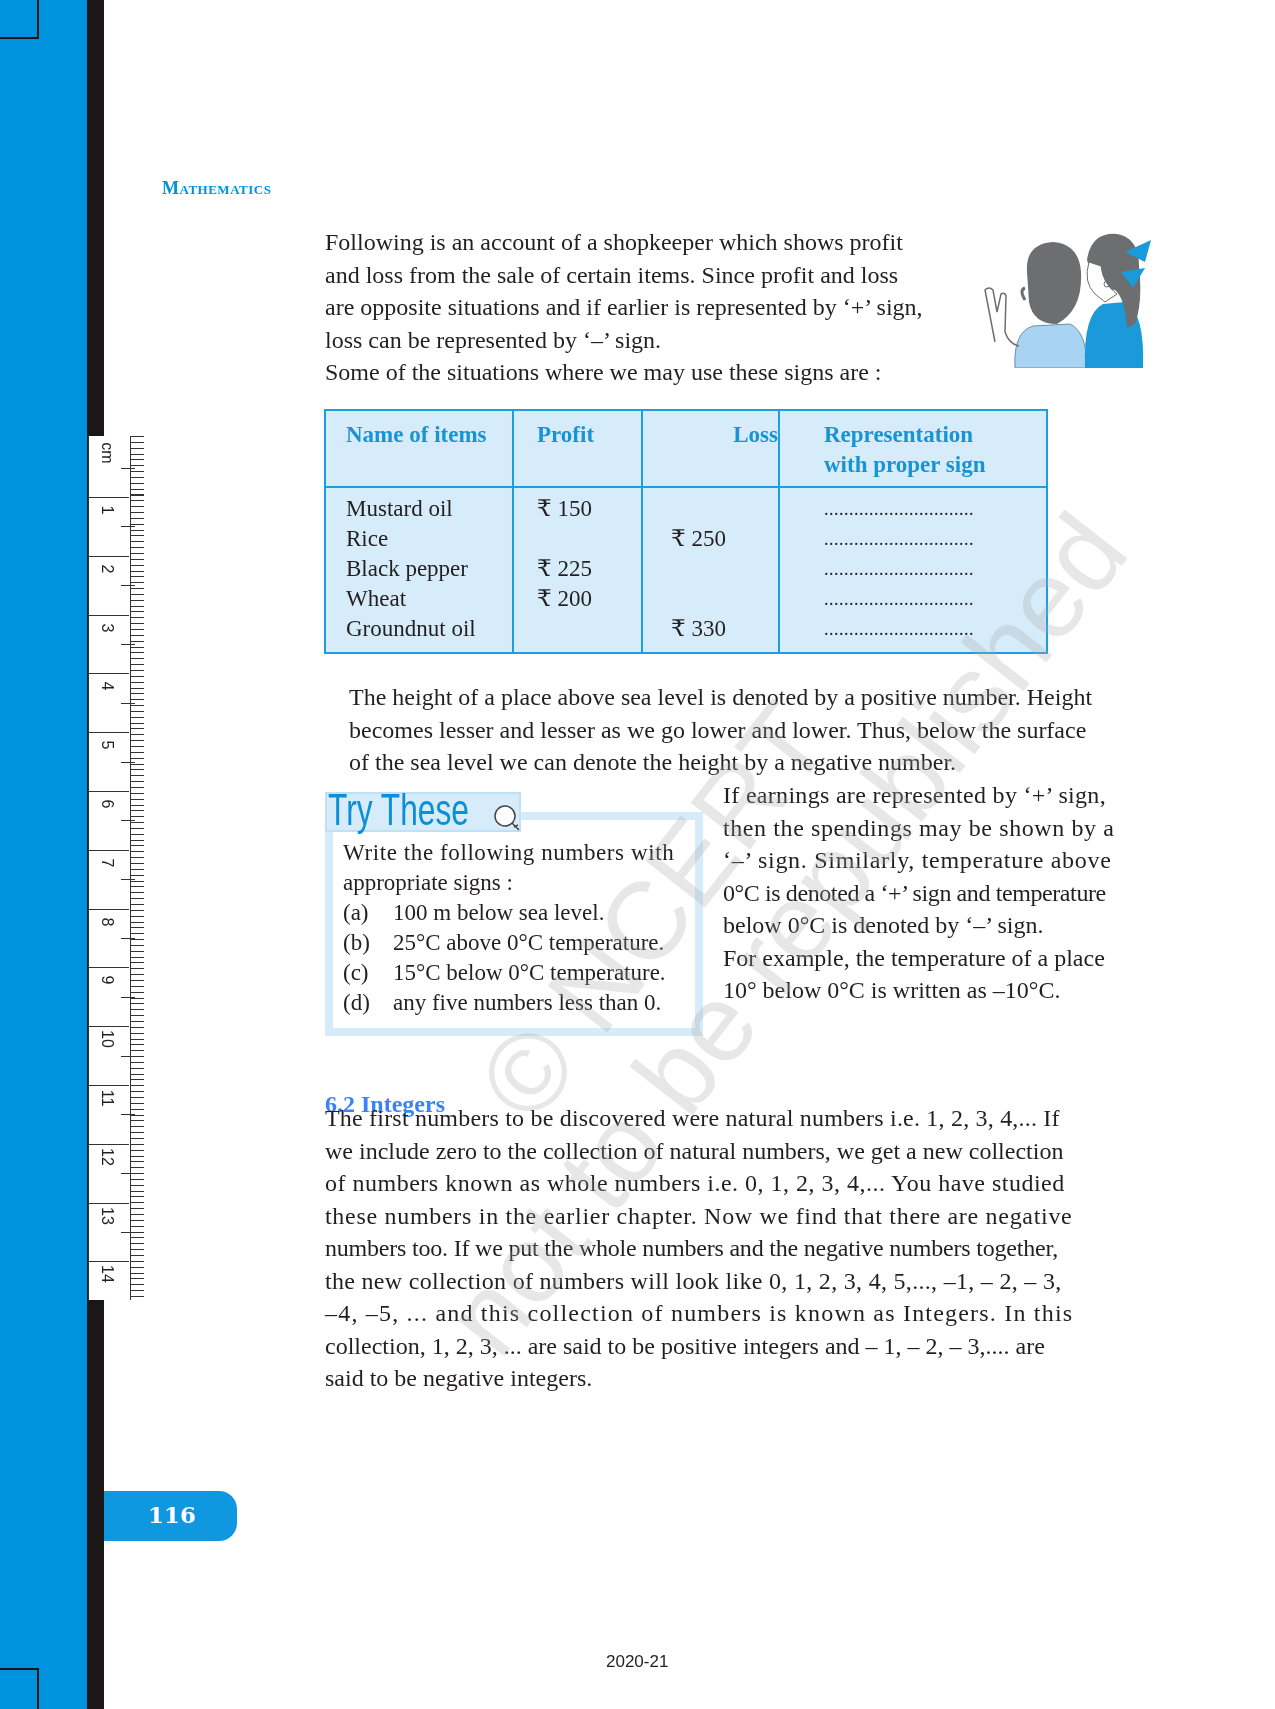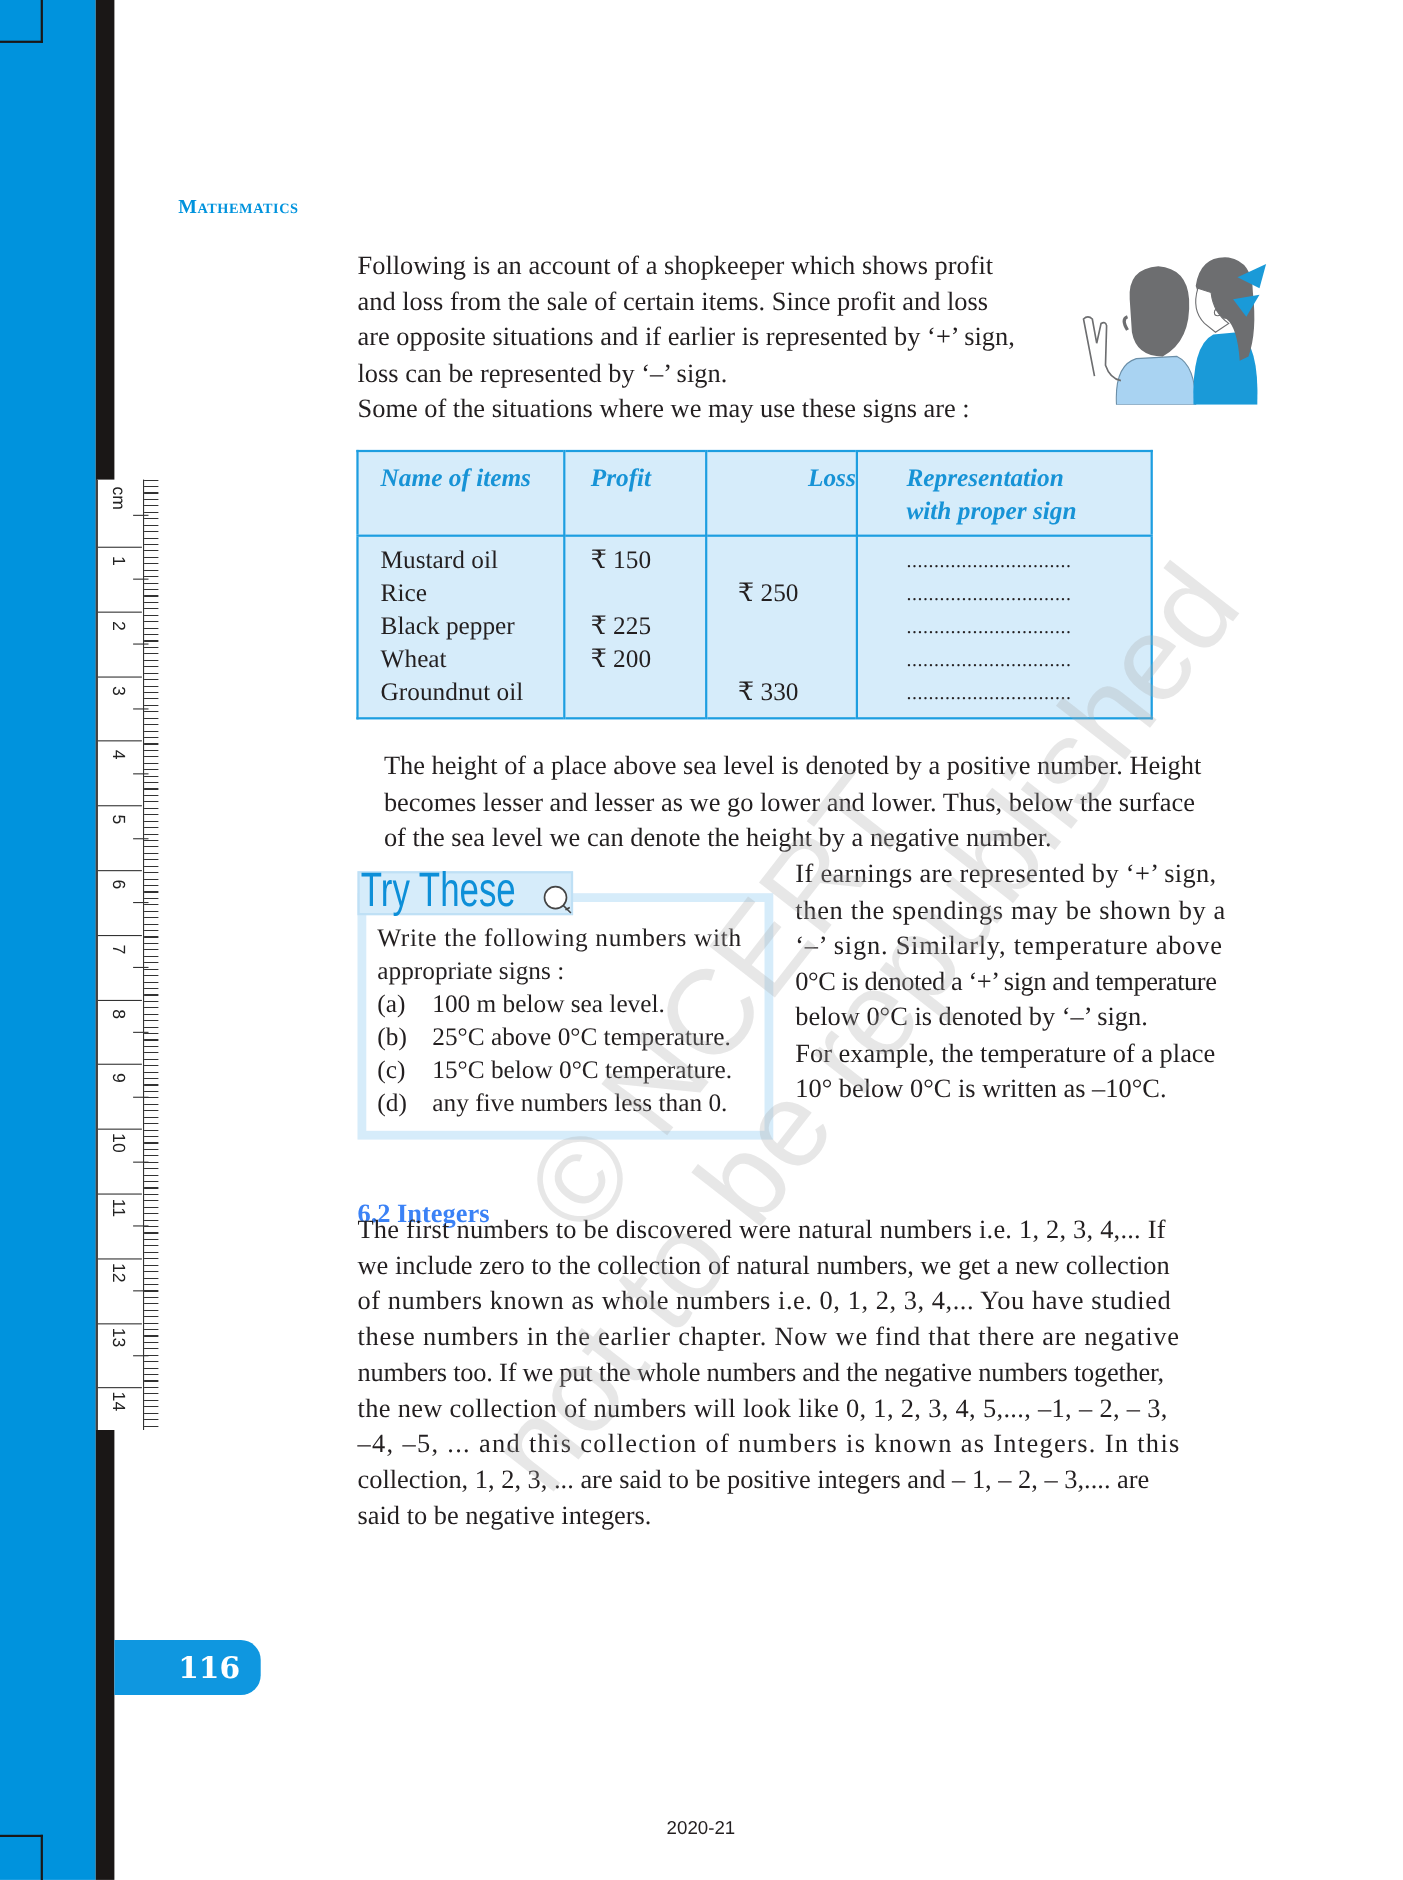--- a/index.html
+++ b/index.html
@@ -45,21 +45,21 @@
   .illustration { position: absolute; left: 975px; top: 232px; width: 180px; height: 136px; }
 
   table.pl {
     position: absolute; left: 324px; top: 409px; width: 724px;
     border-collapse: collapse; background: #d6ecfa; border: 2px solid #1d9ee0;
     font-size: 23px;
   }
   table.pl th {
     color: #1793d6; font-weight: bold; text-align: left; vertical-align: top;
     padding: 9px 0 6px 20px; height: 58px; line-height: 30px;
-    border-right: 2px solid #1d9ee0; border-bottom: 2px solid #1d9ee0; font-style: italic;
+    border-right: 2px solid #1d9ee0; border-bottom: 2px solid #1d9ee0;
   }
   table.pl td { vertical-align: top; padding: 6px 0 8px 20px; border-right: 2px solid #1d9ee0; line-height: 30px; }
   table.pl th:last-child, table.pl td:last-child { border-right: none; }
   table.pl td.profit, table.pl th.profit { padding-left: 23px; }
   table.pl td.loss { padding-left: 28px; }
   table.pl th.loss { padding-left: 28px; }
   table.pl td.rep { padding-left: 44px; }
   table.pl th.rep { padding-left: 44px; }
   .cellline { display: block; height: 30px; white-space: nowrap; }
   .dots { letter-spacing: 0.5px; font-size: 18px; }
@@ -100,22 +100,22 @@
   }
 
   .int-para { left: 325px; top: 1102px; width: 825px; }
   .int-para .line { display: block; white-space: nowrap; }
 
   .page-badge {
     position: absolute; left: 104px; top: 1491px; width: 133px; height: 50px;
     background: #0f97e0; border-radius: 0 18px 18px 0;
   }
   .page-badge span {
-    position: absolute; left: 58px; top: 10px; color: #ffffff;
-    font-family: "DejaVu Serif", serif; font-weight: bold; font-size: 27px;
+    position: absolute; left: 44px; top: 10px; color: #ffffff;
+    font-family: "DejaVu Serif", serif; font-weight: bold; font-size: 23px;
   }
 
   .footer-year {
     position: absolute; left: 606px; top: 1652px;
     font-family: "Liberation Sans", sans-serif; font-size: 17px; color: #231f20;
   }
 
   .watermark {
     position: absolute; left: 250px; top: 830px; width: 900px;
     transform: rotate(-52deg); transform-origin: center center;

